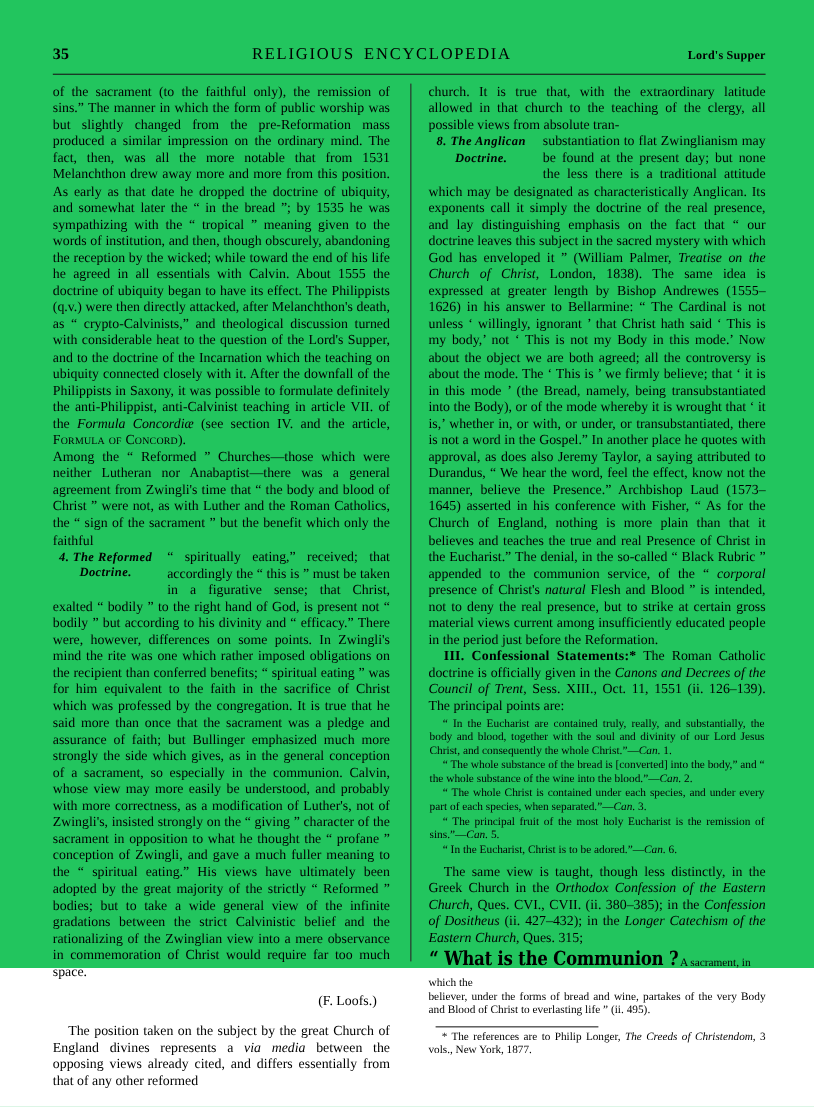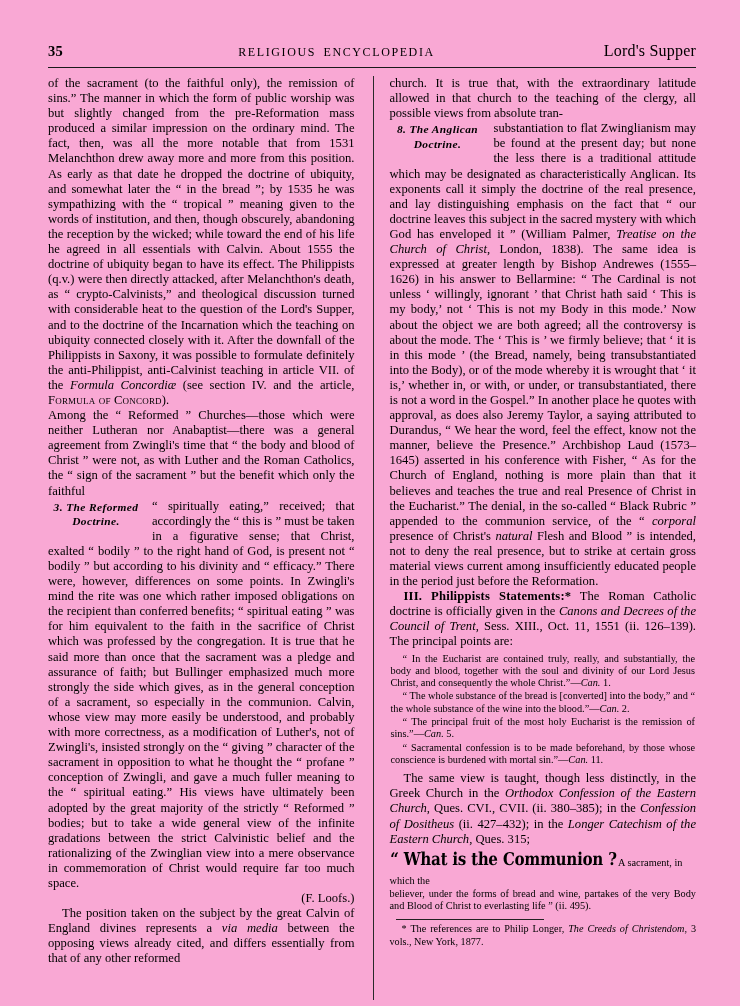--- a/index.html
+++ b/index.html
@@ -10,22 +10,22 @@
   body {
     width: 740px;
     height: 1006px;
     font-family: "Liberation Serif", "DejaVu Serif", serif;
     color: #000000;
     overflow: hidden;
   }
   .page {
     position: relative;
     width: 740px;
-    height: 1006px;
-    background: #f9a8d4;
+    height: 880px;
+    background: #22c55e;
     box-sizing: border-box;
     padding: 0;
   }
 
   
   .running-head {
     position: absolute;
     top: 42px;
     left: 48px;
     right: 44px;
@@ -33,28 +33,28 @@
     display: flex;
     align-items: baseline;
     justify-content: space-between;
   }
   .folio {
     font-weight: bold;
     font-size: 14.5px;
     letter-spacing: 0.3px;
   }
   .head-center {
-    font-size: 12px;
+    font-size: 15px;
     letter-spacing: 1.6px;
     word-spacing: 3px;
     margin-left: 6px;
   }
   .head-right {
-    font-weight: normal;
-    font-size: 16px;
+    font-weight: bold;
+    font-size: 11px;
     letter-spacing: 0.2px;
   }
   .head-rule {
     position: absolute;
     top: 67px;
     left: 48px;
     right: 44px;
     border-top: 1.6px solid #1a1a1a;
   }
 
@@ -119,21 +119,21 @@
     letter-spacing: 0.4px;
     font-style: italic;
   }
   .sidenote-block p { text-indent: 0; }
 
   
   .attrib {
     text-align: right;
     font-size: 12.6px;
     line-height: 15.1px;
-    margin: 0;
+    margin: 12px;
   }
 
   
   .extract {
     font-size: 10.3px;
     line-height: 12.3px;
     text-align: justify;
     margin: 1px;
     text-indent: 12px;
   }
@@ -194,45 +194,46 @@
   <div class="head-rule"></div>
 
   <div class="columns">
 
     <div class="col col-left">
 
       <p class="flush"><span>of the sacrament (to the faithful only), the remission of sins.”   The manner in which the form of public worship was but slightly changed from the pre-Reformation mass produced a similar impression on the ordinary mind.  The fact, then, was all the more notable that from 1531 Melanchthon drew away more and more from this position.  As early as that date he dropped the doctrine of ubiquity, and somewhat later the “ in the bread ”; by 1535 he was sympathizing with the “ tropical ” meaning given to the words of institution, and then, though obscurely, abandoning the reception by the wicked; while toward the end of his life he agreed in all essentials with Calvin.   About 1555 the doctrine of ubiquity began to have its effect.   The Philippists (q.v.) were then directly attacked, after Melanchthon's death, as “ crypto-Calvinists,” and theological discussion turned with considerable heat to the question of the Lord's Supper, and to the doctrine of the Incarnation which the teaching on ubiquity connected closely with it.   After the downfall of the Philippists in Saxony, it was possible to formulate definitely the anti-Philippist, anti-Calvinist teaching in article VII. of the </span><span class="it">Formula Concordiæ</span><span> (see section IV. and the article, </span><span class="sc">Formula of Concord</span><span>).</span></p>
 
       <div class="sidenote-block">
         <p class="indent">Among the “ Reformed ” Churches—those which were neither Lutheran nor Anabaptist—there was a general agreement from Zwingli's time that “ the body and blood of Christ ” were not, as with Luther and the Roman Catholics, the “ sign of the sacrament ” but the benefit which only the faithful</p>
-        <div class="sidenote">3. The Reformed Doctrine.</div>
+        <div class="sidenote">4. The Reformed Doctrine.</div>
         <p class="flush">“ spiritually eating,” received;  that accordingly the “ this is ” must be taken in a figurative sense; that Christ, exalted “ bodily ” to the right hand of God, is present not “ bodily ” but according to his divinity and “ efficacy.”  There were, however, differences on some points.  In Zwingli's mind the rite was one which rather imposed obligations on the recipient than conferred benefits; “ spiritual eating ” was for him equivalent to the faith in the sacrifice of Christ which was professed by the congregation.  It is true that he said more than once that the sacrament was a pledge and assurance of faith; but Bullinger emphasized much more strongly the side which gives, as in the general conception of a sacrament, so especially in the communion.   Calvin, whose view may more easily be understood, and probably with more correctness, as a modification of Luther's, not of Zwingli's, insisted strongly on the “ giving ” character of the sacrament in opposition to what he thought the “ profane ” conception of Zwingli, and gave a much fuller meaning to the “ spiritual eating.”  His views have ultimately been adopted by the great majority of the strictly “ Reformed ” bodies; but to take a wide general view of the infinite gradations between the strict Calvinistic belief and the rationalizing of the Zwinglian view into a mere observance in commemoration of Christ would require far too much space.</p>
       </div>
 
       <p class="attrib">(F. Loofs.)</p>
 
-      <p class="indent"><span>The position taken on the subject by the great Calvin of England divines represents a </span><span class="it">via media</span><span> between the opposing views already cited, and differs essentially from that of any other reformed</span></p>
+      <p class="indent"><span>The position taken on the subject by the great Church of England divines represents a </span><span class="it">via media</span><span> between the opposing views already cited, and differs essentially from that of any other reformed</span></p>
 
     </div>
 
     <div class="col col-right">
 
       <div class="sidenote-block">
         <p class="flush">church.  It is true that, with the extraordinary latitude allowed in that church to the teaching of the clergy, all possible views from absolute tran-</p>
         <div class="sidenote">8. The Anglican Doctrine.</div>
         <p class="flush"><span>substantiation to flat Zwinglianism may be found at the present day; but none the less there is a traditional attitude which may be designated as characteristically Anglican.  Its exponents call it simply the doctrine of the real presence, and lay distinguishing emphasis on the fact that “ our doctrine leaves this subject in the sacred mystery with which God has enveloped it ” (William Palmer, </span><span class="it">Treatise on the Church of Christ</span><span>, London, 1838).  The same idea is expressed at greater length by Bishop Andrewes (1555–1626) in his answer to Bellarmine:  “ The Cardinal is not unless ‘ willingly, ignorant ’ that Christ hath said ‘ This is my body,’ not ‘ This is not my Body in this mode.’  Now about the object we are both agreed;  all the controversy is about the mode.   The ‘ This is ’ we firmly believe;  that ‘ it is in this mode ’ (the Bread, namely, being transubstantiated into the Body), or of the mode whereby it is wrought that ‘ it is,’ whether in, or with, or under, or transubstantiated, there is not a word in the Gospel.”   In another place he quotes with approval, as does also Jeremy Taylor, a saying attributed to Durandus, “ We hear the word, feel the effect, know not the manner, believe the Presence.”   Archbishop Laud (1573–1645) asserted in his conference with Fisher, “ As for the Church of England, nothing is more plain than that it believes and teaches the true and real Presence of Christ in the Eucharist.”   The denial, in the so-called “ Black Rubric ” appended to the communion service, of the “ </span><span class="it">corporal</span><span> presence of Christ's </span><span class="it">natural</span><span> Flesh and Blood ” is intended, not to deny the real presence, but to strike at certain gross material views current among insufficiently educated people in the period just before the Reformation.</span></p>
       </div>
 
-      <p class="indent"><span class="runin">III.  Philippists Statements:*</span><span>  The Roman Catholic doctrine is officially given in the </span><span class="it">Canons and Decrees of the Council of Trent</span><span>, Sess. XIII., Oct. 11, 1551 (ii. 126–139).   The principal points are:</span></p>
+      <p class="indent"><span class="runin">III.  Confessional Statements:*</span><span>  The Roman Catholic doctrine is officially given in the </span><span class="it">Canons and Decrees of the Council of Trent</span><span>, Sess. XIII., Oct. 11, 1551 (ii. 126–139).   The principal points are:</span></p>
 
       <div class="extract-group">
         <p class="extract"><span>“ In the Eucharist are contained truly, really, and substantially, the body and blood, together with the soul and divinity of our Lord Jesus Christ, and consequently the whole Christ.”—</span><span class="it">Can.</span><span> 1.</span></p>
         <p class="extract"><span>“ The whole substance of the bread is [converted] into the body,” and “ the whole substance of the wine into the blood.”—</span><span class="it">Can.</span><span> 2.</span></p>
+        <p class="extract"><span>“ The whole Christ is contained under each species, and under every part of each species, when separated.”—</span><span class="it">Can.</span><span> 3.</span></p>
         <p class="extract"><span>“ The principal fruit of the most holy Eucharist is the remission of sins.”—</span><span class="it">Can.</span><span> 5.</span></p>
-        <p class="extract"><span>“ Sacramental confession is to be made beforehand, by those whose conscience is burdened with mortal sin.”—</span><span class="it">Can.</span><span> 11.</span></p>
+        <p class="extract"><span>“ In the Eucharist, Christ is to be adored.”—</span><span class="it">Can.</span><span> 6.</span></p>
       </div>
 
       <div class="spacer-sm"></div>
 
       <p class="indent"><span>The same view is taught, though less distinctly, in the Greek Church in the </span><span class="it">Orthodox Confession of the Eastern Church</span><span>, Ques. CVI., CVII. (ii. 380–385); in the </span><span class="it">Confession of Dositheus</span><span> (ii. 427–432);  in the </span><span class="it">Longer Catechism of the Eastern Church</span><span>, Ques. 315;</span></p>
 
       <div class="artifact-block">
         <span class="artifact-head">“ What is the Communion ?</span><span class="artifact-run-first">  A sacrament, in which the</span>
         <p class="artifact-run">believer, under the forms of bread and wine, partakes of the very Body and Blood of Christ to everlasting life ” (ii. 495).</p>
       </div>

